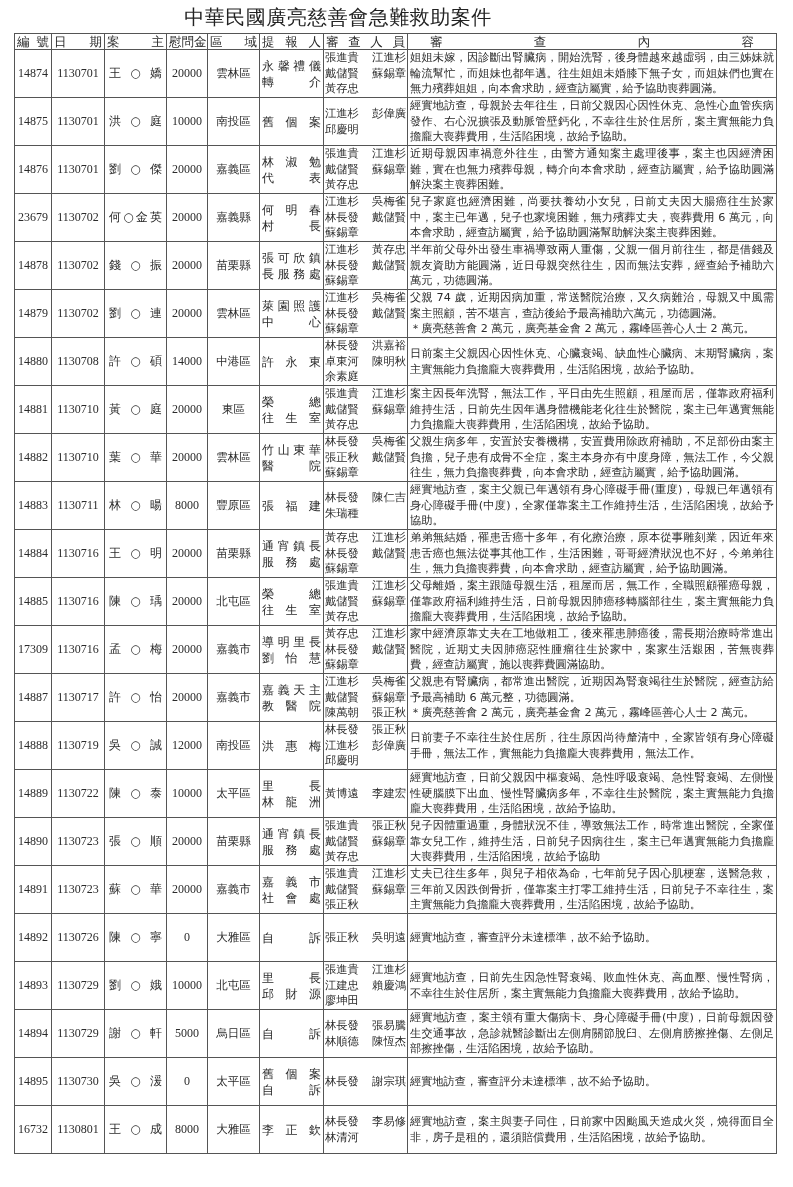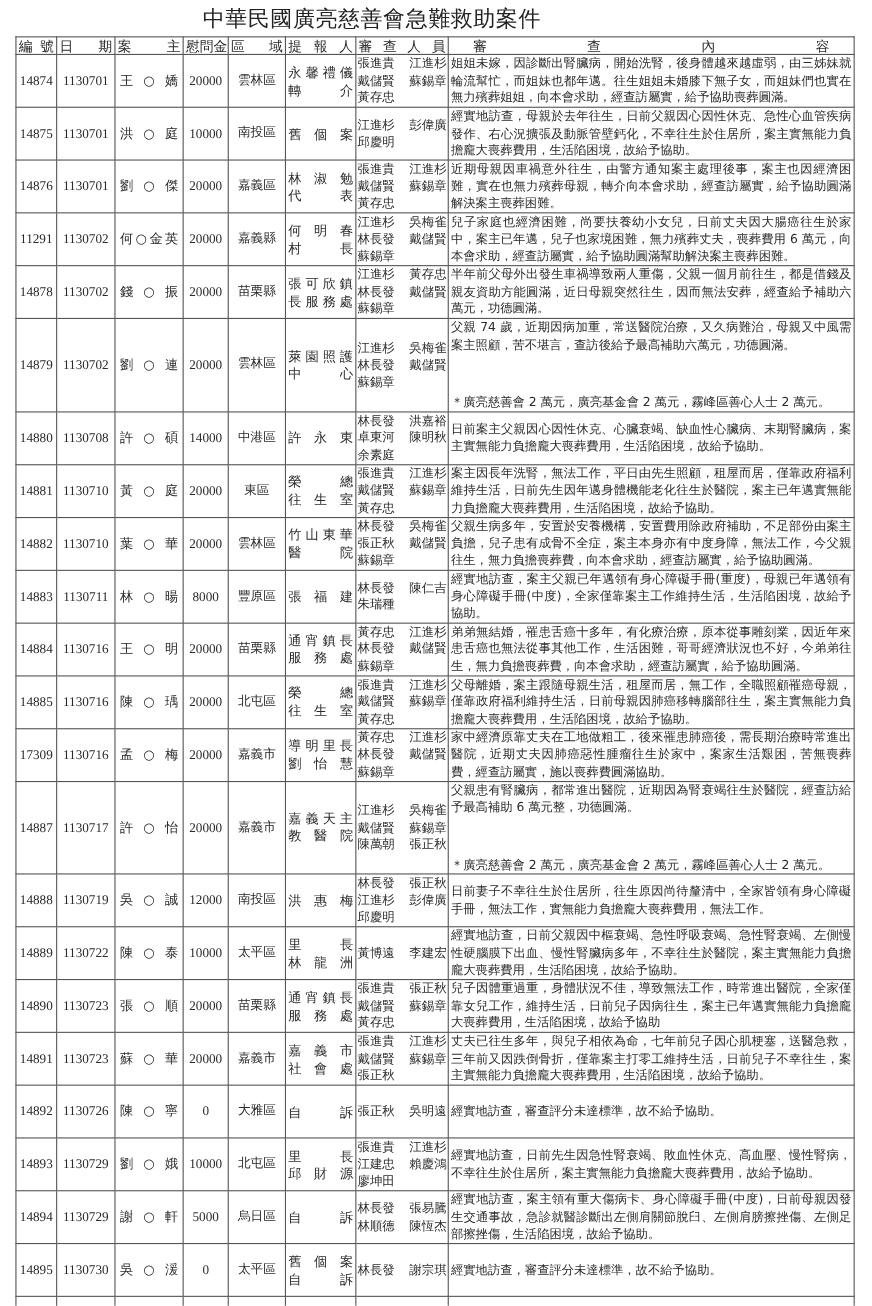--- a/index.html
+++ b/index.html
@@ -14,21 +14,21 @@
   th.content .spread { padding:0 20px; }
   td { height:47px; font-size:11.5px; line-height:15px; }
   td.num { text-align:center; font-family:"Liberation Serif","DejaVu Serif",serif; font-size:12px; }
   td.ctr { text-align:center; font-family:Liberation Serif, serif; }
   td.name .spread { display:flex; justify-content:space-between; padding:0 2px; font-family:"DejaVu Sans","Liberation Sans",sans-serif; font-size:12px; }
   td.rep { font-family:"DejaVu Sans","Liberation Sans",sans-serif; font-size:12px; line-height:16px; }
   td.rep .line { display:flex; justify-content:space-between; }
   td.rev { font-family:"DejaVu Sans","Liberation Sans",sans-serif; font-size:11.3px; line-height:15.5px; padding:0 1px; white-space:nowrap; }
   td.rev .pair { display:flex; justify-content:space-between; }
   td.txt { font-family:"DejaVu Sans","Liberation Sans",sans-serif; font-size:11.2px; line-height:15.5px; padding:0 2px; text-align:justify; }
-  td.txt .note { display:block;margin-top:37px; }
+  td.txt .note { display:block; }
 </style>
 </head>
 <body>
 
 <div class="title">中華民國廣亮慈善會急難救助案件</div>
 
 <table>
   <colgroup>
     <col style="width:37px">
       <col style="width:53px">
@@ -202,21 +202,21 @@
             <span>蘇錫章</span>
           </div>
           <div class="pair">
             <span>黃存忠</span>
             <span></span>
           </div>
         </td>
         <td class="txt"><span>近期母親因車禍意外往生，由警方通知案主處理後事，案主也因經濟困難，實在也無力殯葬母親，轉介向本會求助，經查訪屬實，給予協助圓滿解決案主喪葬困難。</span></td>
       </tr>
       <tr>
-        <td class="num">11291</td>
+        <td class="num">23679</td>
         <td class="num">1130702</td>
         <td class="name">
           <div class="spread">
             <span>何</span>
             <span>○</span>
             <span>金</span>
             <span>英</span>
           </div>
         </td>
         <td class="num">20000</td>

